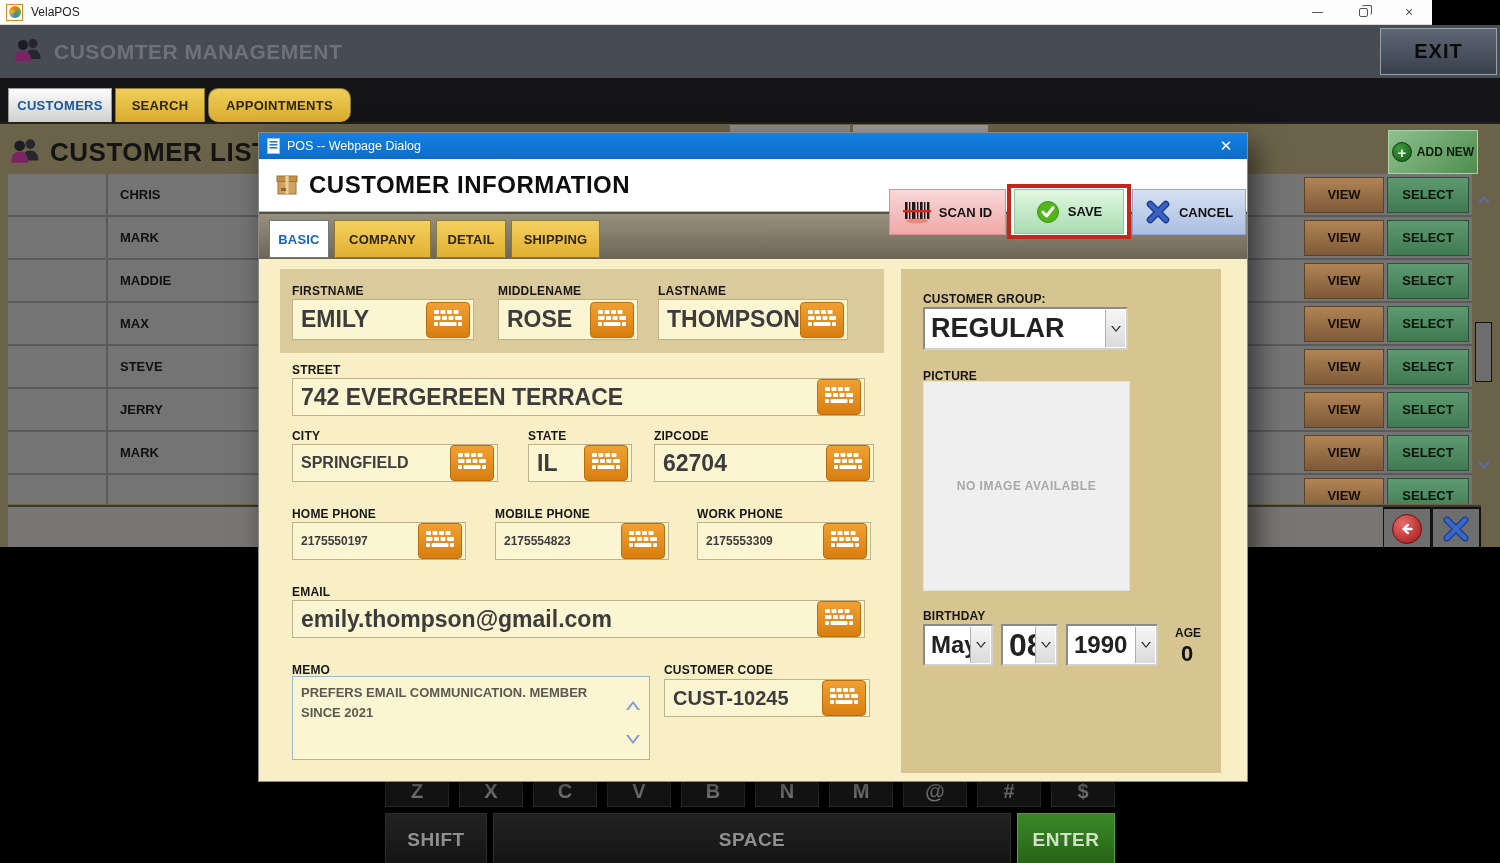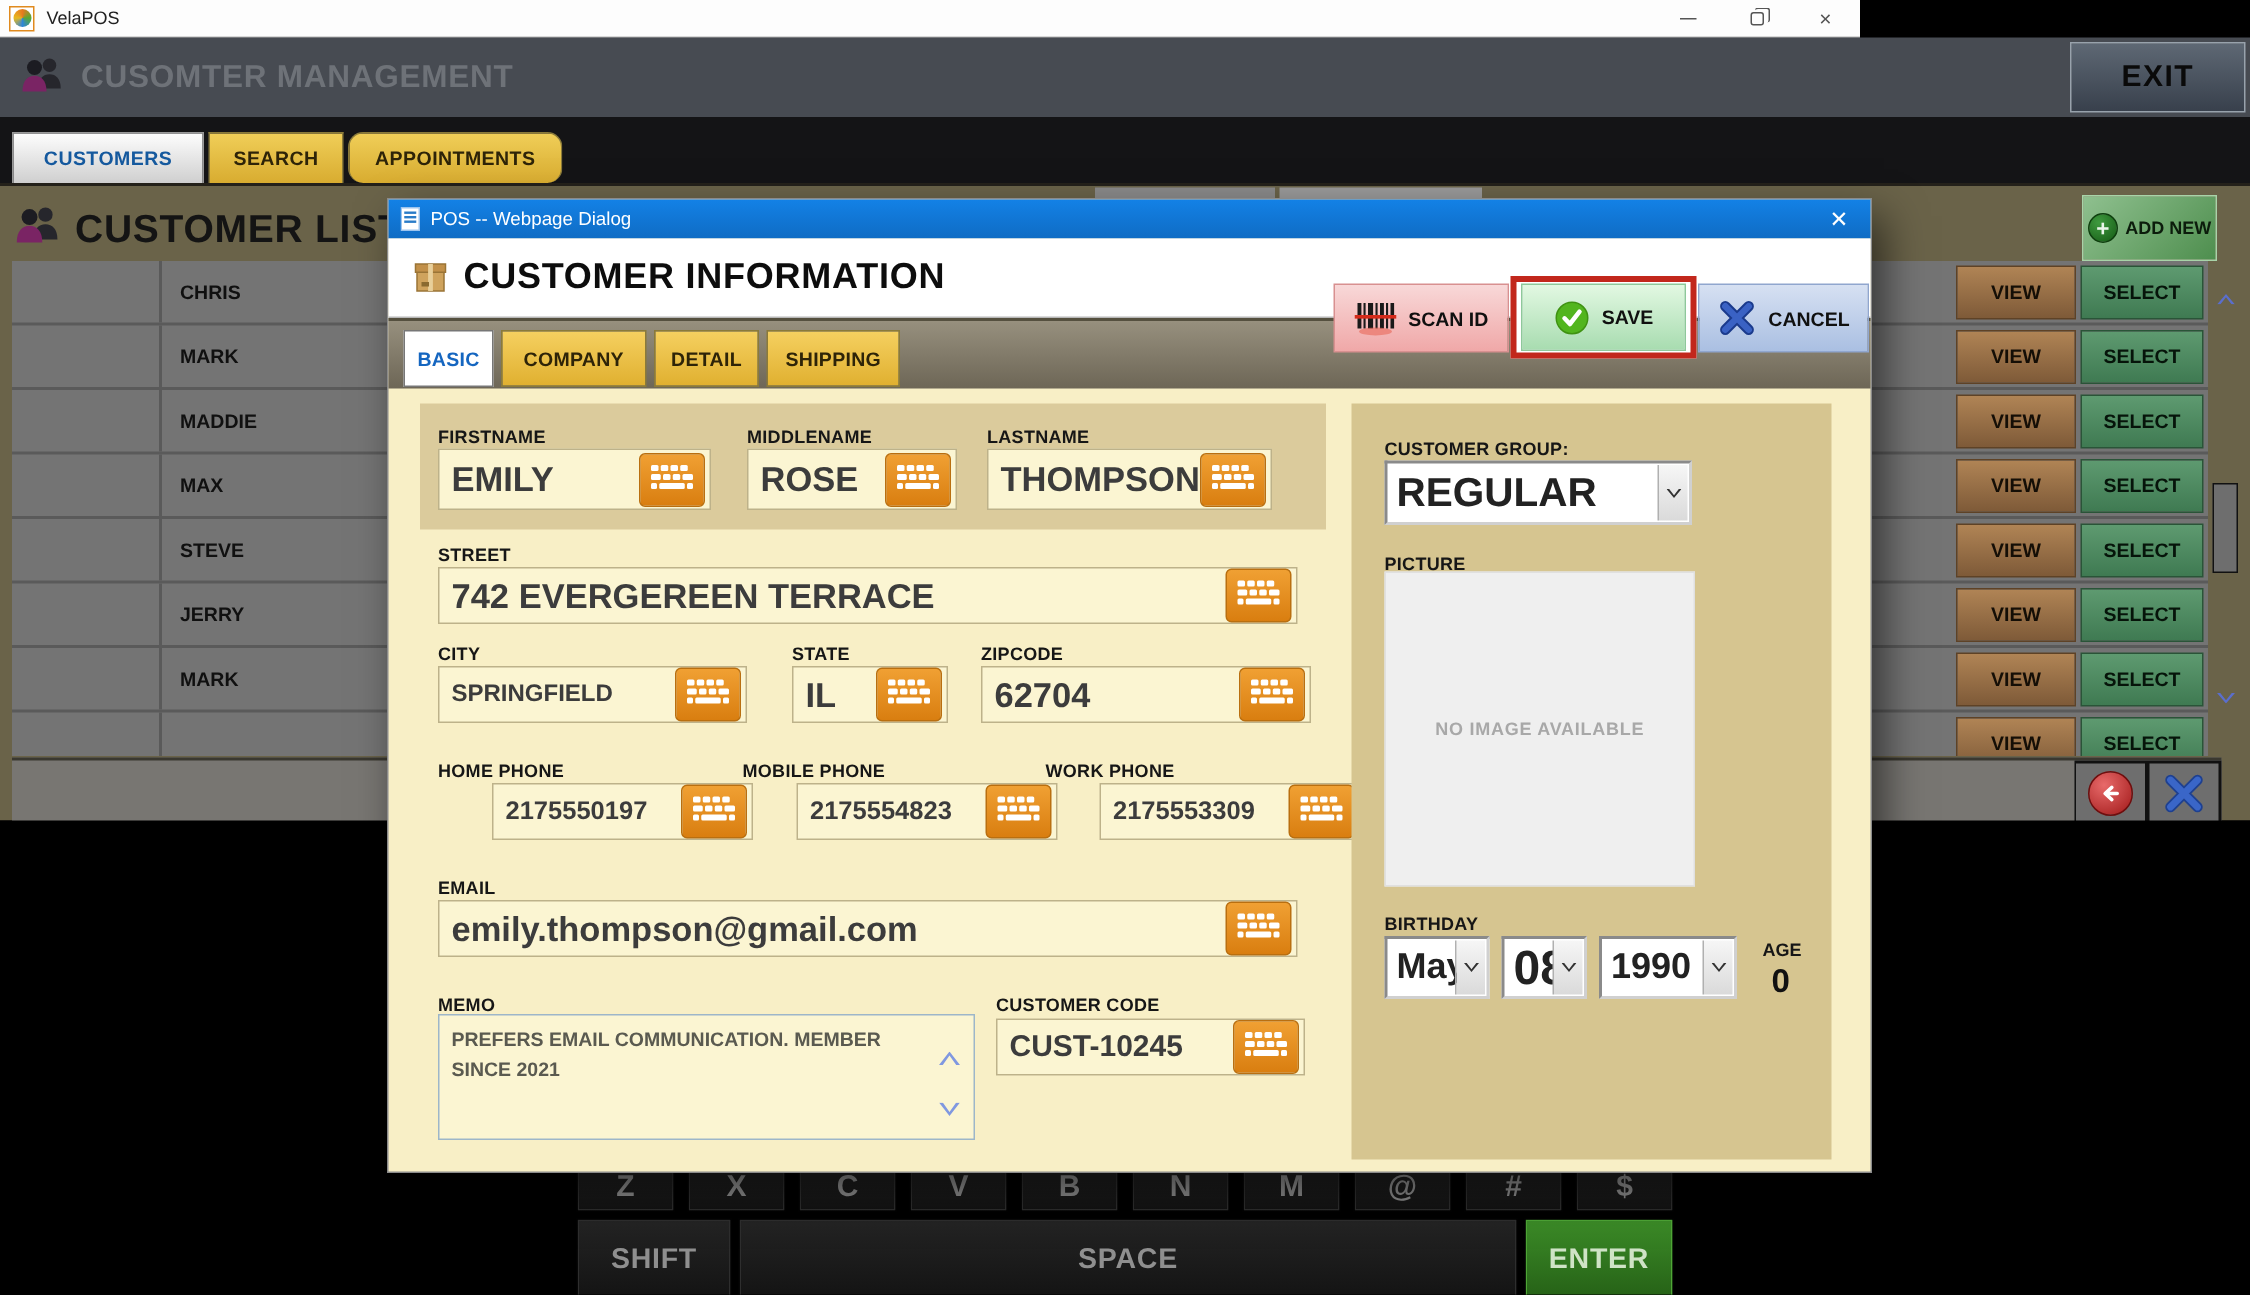--- a/index.html
+++ b/index.html
@@ -1,21 +1,21 @@
 <!DOCTYPE html>
 <html><head>
 <meta charset="utf-8">
 <style>
   * { margin:0; padding:0; box-sizing:border-box; }
   html,body { width:1500px; height:863px; overflow:hidden; background:#000;
               font-family:"Liberation Sans", sans-serif; }
   .screen { position:relative; width:1500px; height:863px; background:#000; }
 
   
-  .titlebar { position:absolute; left:0; top:0; width:1240px; height:25px; background:#fdfdfd;
+  .titlebar { position:absolute; left:0; top:0; width:1432px; height:25px; background:#fdfdfd;
               border-bottom:1px solid #d8d8d8; display:flex; align-items:center; }
   .app-icon { width:17px; height:17px; margin:0 8px 0 6px; border:1px solid #e08a1e; background:#fff;
               display:flex; align-items:center; justify-content:center; }
   .app-icon i { display:block; width:12px; height:12px; border-radius:50%;
                 background:conic-gradient(#e87a1e,#58a832,#2e86d8,#e8b81e,#e87a1e); }
   .win-title { font-size:12px; color:#222; }
   .win-controls { margin-left:auto; display:flex; height:100%; }
   .win-btn { width:46px; height:100%; display:flex; align-items:center; justify-content:center; color:#555; }
   .glyph-min { width:11px; height:1px; background:#555; }
   .glyph-max { width:9px; height:9px; border:1px solid #555; border-radius:2px; position:relative; }
@@ -31,21 +31,21 @@
   .exit-btn { position:absolute; right:3px; top:3px; width:117px; height:47px;
               background:linear-gradient(#5e6874,#38404c); border:1px solid #98a2ac;
               color:#0a0a0a; font-weight:bold; font-size:20px; display:flex; align-items:center;
               justify-content:center; letter-spacing:1px; }
 
   
   .tabbar { position:absolute; left:0; top:78px; width:1500px; height:44px; background:#141416;
             display:flex; align-items:flex-end; padding-left:8px; }
   .ntab { height:34px; display:flex; align-items:center; justify-content:center; font-weight:bold;
           font-size:13px; border:1px solid #8a7a3a; border-bottom:none; letter-spacing:.3px; }
-  .ntab.active { width:128px; background:linear-gradient(#fdfdfd,#cfcfcf); color:#15599e; border-color:#999; }
+  .ntab.active { width:104px; background:linear-gradient(#fdfdfd,#cfcfcf); color:#15599e; border-color:#999; }
   .ntab.gold { background:linear-gradient(#f0ce58,#d8ac30); color:#2e2408; margin-left:3px; }
   .ntab.w-search { width:90px; } .ntab.w-appt { width:143px;border-radius:10px; }
 
   
   .content { position:absolute; left:0; top:122px; width:1500px; height:425px; background:#6a6349;
              border-top:2px solid #24211a; }
   .sliver { position:absolute; top:1px; height:9px; background:#8a8a8a; }
   .sliver.s2 { background:#9a9a9a; }
   .list-header { position:absolute; left:8px; top:6px; height:44px; display:flex; align-items:center; }
   .list-title { font-size:26px; font-weight:bold; color:#141414; margin-left:8px; letter-spacing:.5px; }
@@ -126,21 +126,21 @@
   .names-panel { position:absolute; left:21px; top:10px; width:604px; height:84px; background:#dbcb9c; }
   .side-panel { position:absolute; left:642px; top:10px; width:320px; height:504px; background:#d6c590; }
 
   .flabel { position:absolute; font-size:12px; font-weight:bold; color:#161616; letter-spacing:.2px; }
   .finput { position:absolute; background:#fbf5d2; border:1px solid #bdb28a; display:flex;
             align-items:center; padding:0 44px 0 8px; font-weight:bold; color:#3c3c3c; }
   .finput .val { white-space:nowrap; overflow:hidden; }
   .kb-btn { position:absolute; right:3px; top:50%; transform:translateY(-50%); width:44px; height:36px;
             background:linear-gradient(#f0a033,#d97e10); border:1px solid #b96f10; border-radius:4px;
             display:flex; align-items:center; justify-content:center; }
-  .fs24 { font-size:23px; } .fs20 { font-size:20px; } .fs17 { font-size:17px;margin-left:36px; } .fs16 { font-size:16px; }
+  .fs24 { font-size:23px; } .fs20 { font-size:20px; } .fs17 { font-size:12px; } .fs16 { font-size:16px; }
 
   .memo-box { position:absolute; left:33px; top:417px; width:358px; height:84px; background:#fbf5d2;
               border:1px solid #9db6c9; padding:6px 30px 6px 8px; font-size:13px; font-weight:bold;
               color:#5a5a50; line-height:1.5; }
   .memo-box .chev { position:absolute; right:9px; width:14px; height:9px; }
   .memo-up { top:24px; } .memo-down { top:58px; }
 
   .sel { position:absolute; background:#fff; border:2px solid #8a8a8a; border-right-color:#d0d0d0;
          border-bottom-color:#d0d0d0; display:flex; align-items:center; padding-left:6px;
          font-weight:bold; color:#222; overflow:hidden; }

